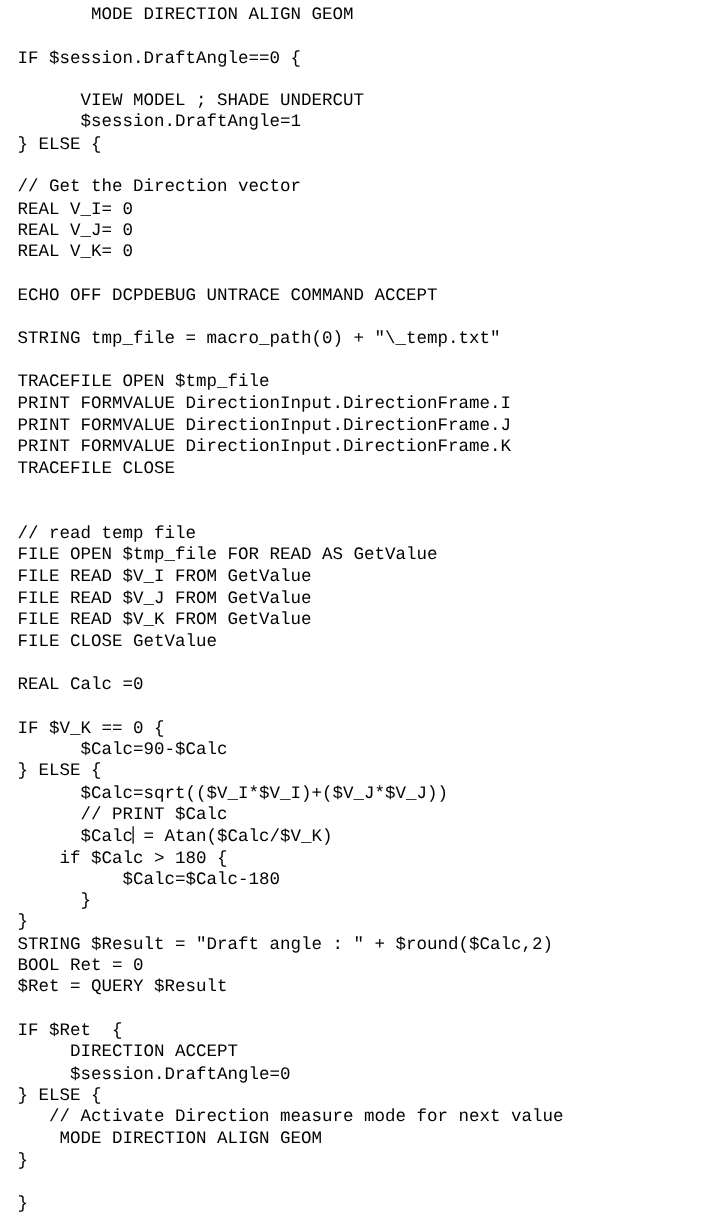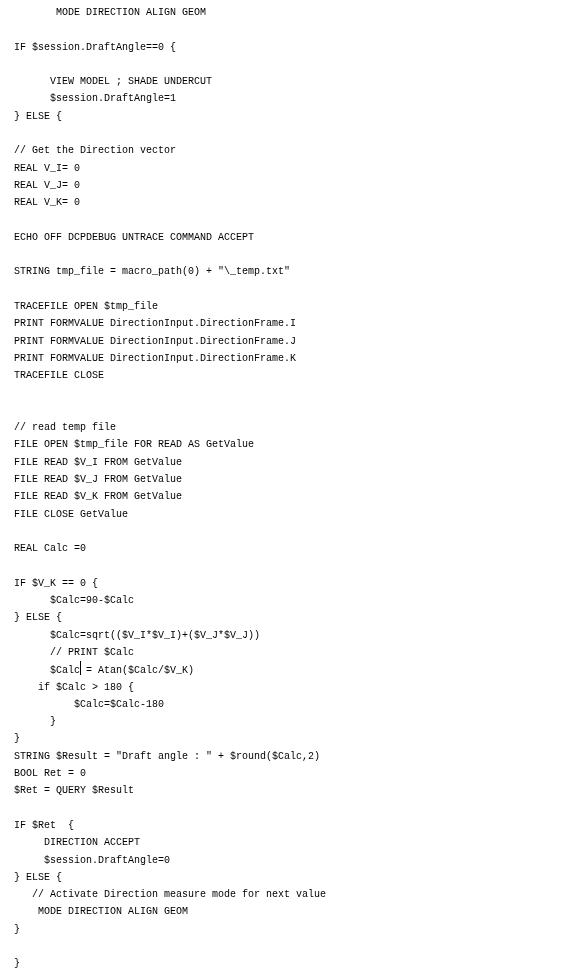--- a/index.html
+++ b/index.html
@@ -14,21 +14,21 @@
     overflow: hidden;
     font-family: "Liberation Mono", "DejaVu Sans Mono", monospace;
   }
   #code-editor {
     position: relative;
     width: 574px;
     height: 973px;
     background: #ffffff;
     color: #000000;
     font-family: "Liberation Mono", "DejaVu Sans Mono", monospace;
-    font-size: 10px;
+    font-size: 14px;
     line-height: 17.3px;
     padding: 4px 0 0 0;
     box-sizing: border-box;
     white-space: pre;
     letter-spacing: 0px;
     -webkit-font-smoothing: none;
   }
   .code-line {
     height: 17.3px;
     white-space: pre;

